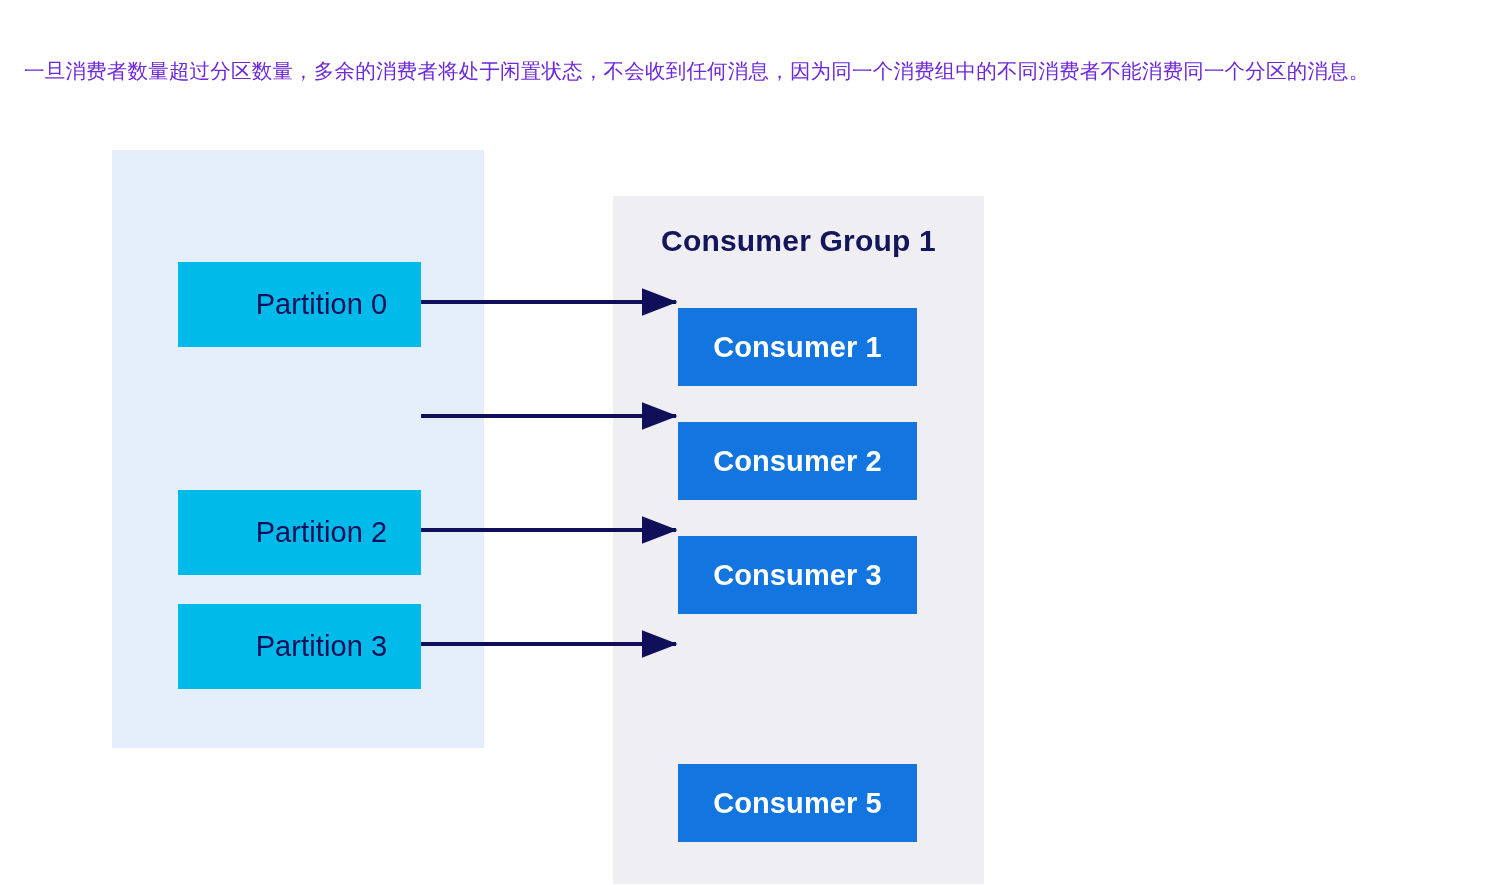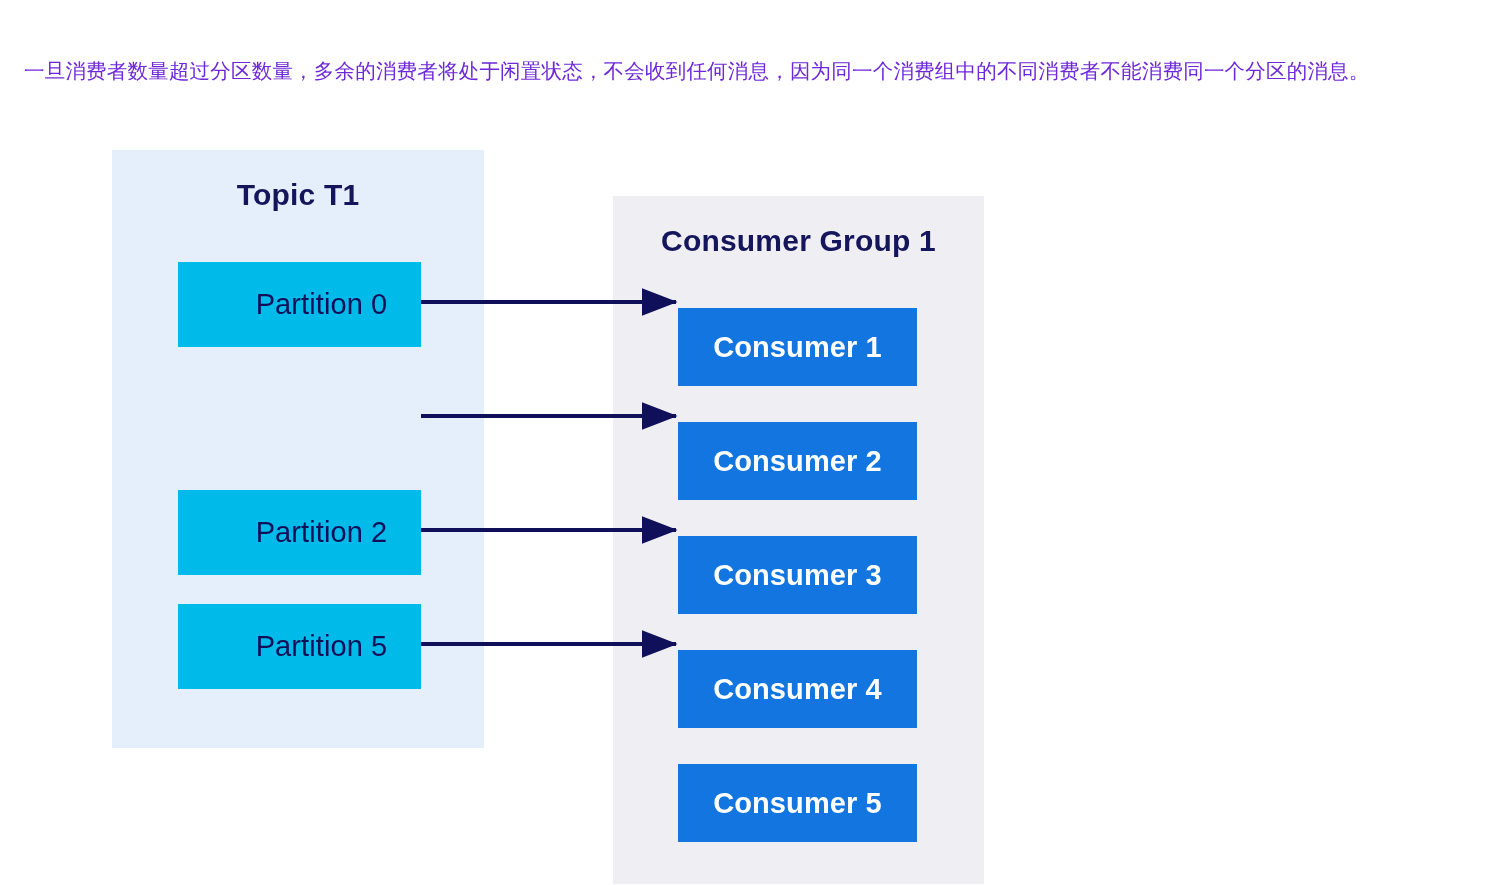--- a/index.html
+++ b/index.html
@@ -108,47 +108,43 @@
   }
 </style>
 </head>
 <body>
 
 <p id="intro-paragraph">一旦消费者数量超过分区数量，多余的消费者将处于闲置状态，不会收到任何消息，因为同一个消费组中的不同消费者不能消费同一个分区的消息。</p>
 
 <div id="diagram">
 
   <div class="panel" id="topic-panel">
-    <div class="panel-title">Topic T1</div>
 
     <div class="node partition-node" style="top:112px">
       <span>Partition 0</span>
     </div>
     <div class="node partition-node" style="top:340px">
       <span>Partition 2</span>
     </div>
     <div class="node partition-node" style="top:454px">
-      <span>Partition 5</span>
+      <span>Partition 3</span>
     </div>
   </div>
 
   <div class="panel" id="consumer-group-panel">
     <div class="panel-title">Consumer Group 1</div>
 
     <div class="node consumer-node" style="top:112px">
       <span>Consumer 1</span>
     </div>
     <div class="node consumer-node" style="top:226px">
       <span>Consumer 2</span>
     </div>
     <div class="node consumer-node" style="top:340px">
       <span>Consumer 3</span>
-    </div>
-    <div class="node consumer-node" style="top:454px">
-      <span>Consumer 4</span>
     </div>
     <div class="node consumer-node" style="top:568px">
       <span>Consumer 5</span>
     </div>
   </div>
 
   <svg id="arrow-layer" viewBox="0 0 1487 885" width="1487" height="885">
     <defs>
       <marker id="arrowhead" markerWidth="9" markerHeight="7" refX="8.6" refY="3.5" orient="auto" markerUnits="strokeWidth">
         <polygon points="0 0, 9 3.5, 0 7" fill="#10105a"></polygon>

